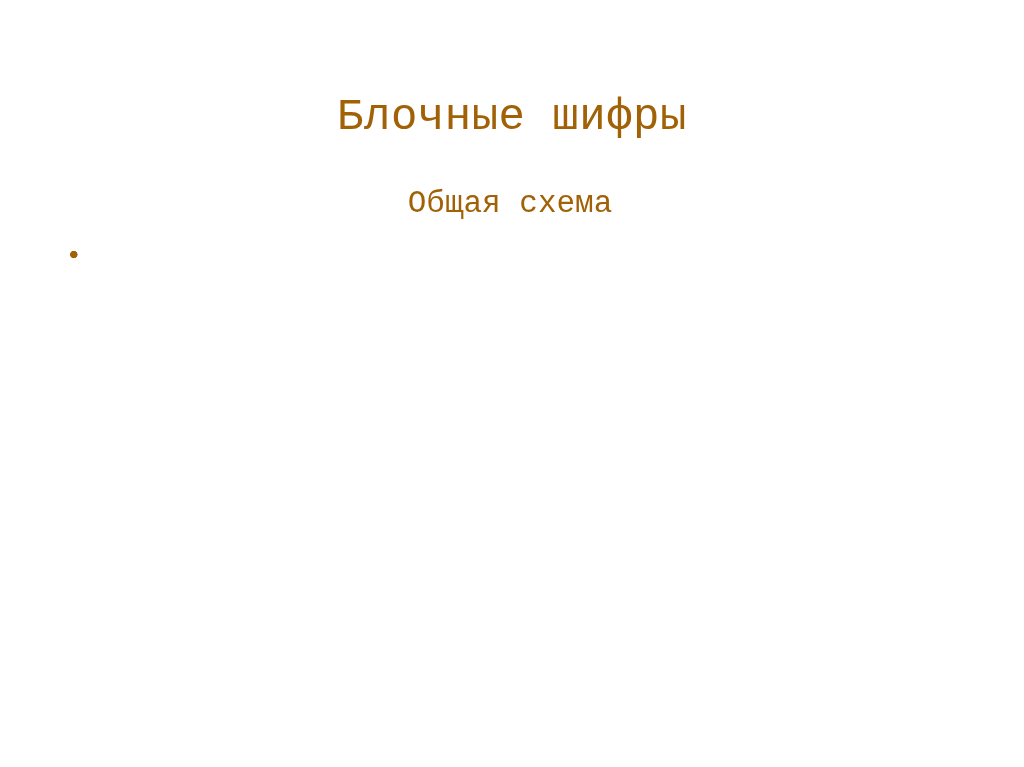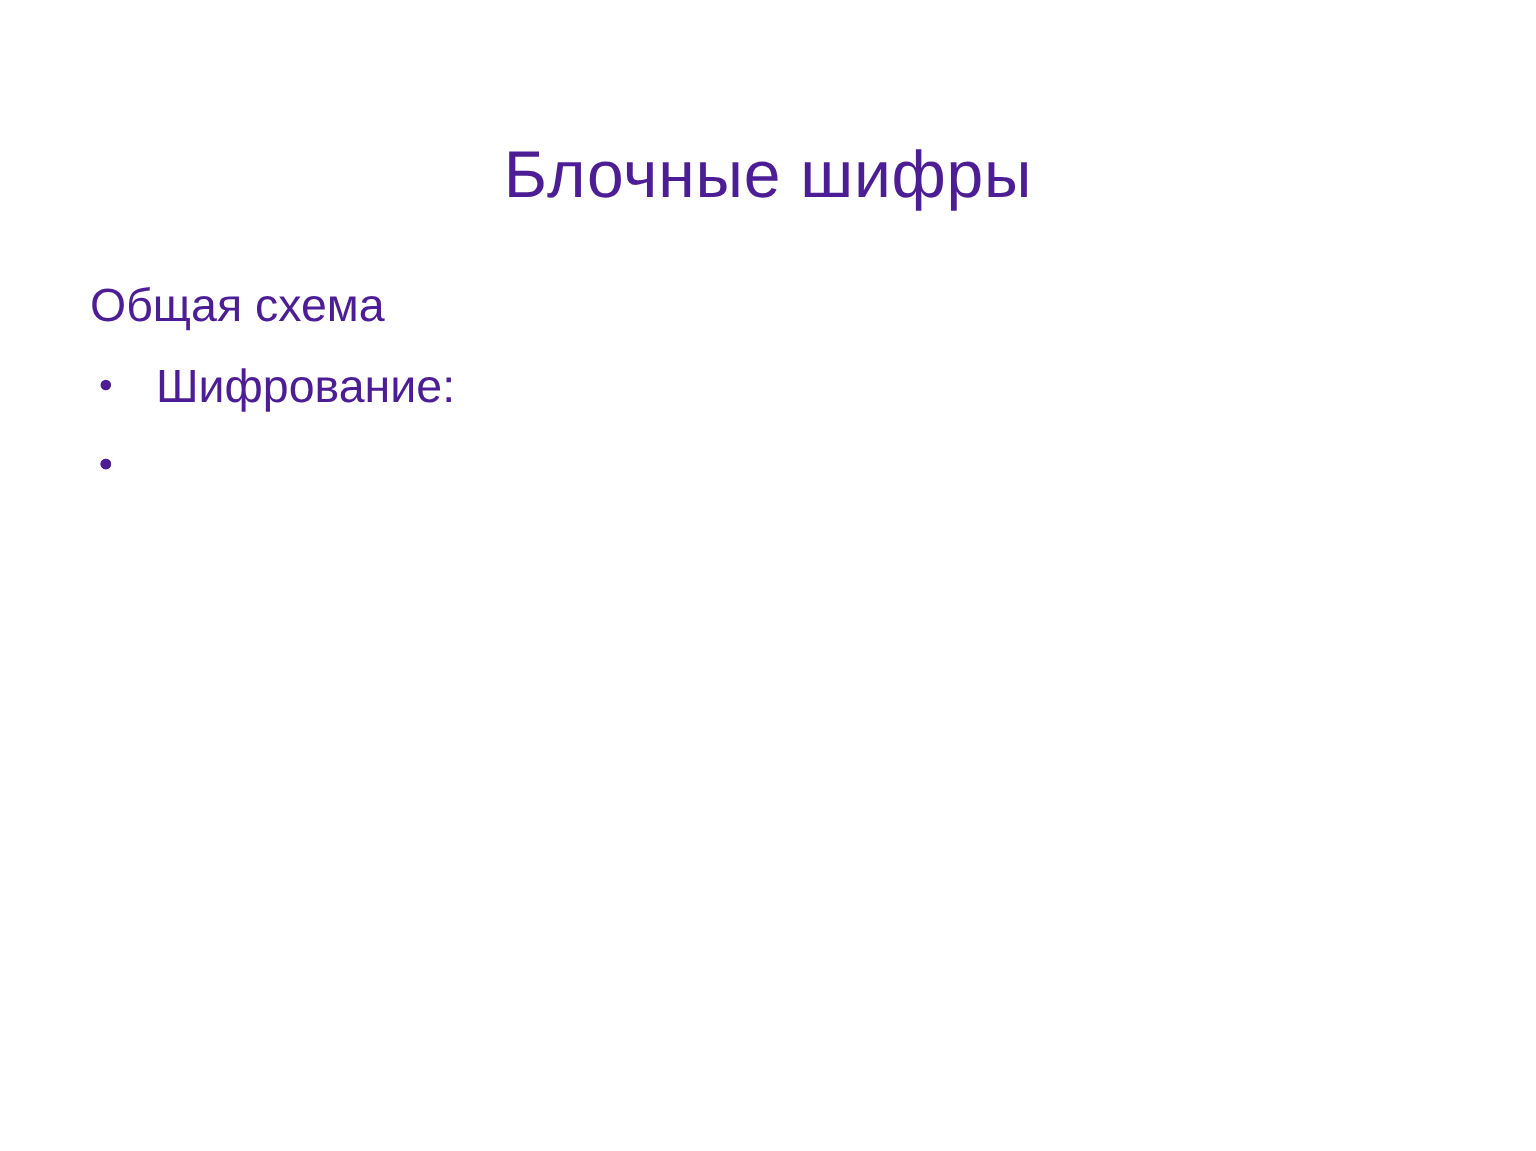--- a/index.html
+++ b/index.html
@@ -5,22 +5,22 @@
   html, body {
     margin: 0;
     padding: 0;
     background: #ffffff;
   }
   .slide {
     position: relative;
     width: 1024px;
     height: 767px;
     background: #ffffff;
-    font-family: Liberation Sans, sans-serif;
-    color: #4c1d95;
+    font-family: Liberation Mono, monospace;
+    color: #a16207;
     overflow: hidden;
   }
   .slide-title {
     position: absolute;
     top: 64px;
     left: 0;
     width: 1024px;
     text-align: center;
     font-size: 44px;
     line-height: 1.1;
@@ -30,20 +30,21 @@
   .body-block {
     position: absolute;
     top: 185px;
     left: 60px;
     width: 900px;
   }
   .lead-line {
     font-size: 31px;
     line-height: 1.25;
     margin: 0 0 14px 0;
+    text-align: center;
   }
   .bullet-list {
     list-style: none;
     margin: 0;
     padding: 0;
   }
   .bullet-item {
     position: relative;
     font-size: 31px;
     line-height: 1.28;
@@ -65,21 +66,20 @@
 
   <h1 class="slide-title">Блочные шифры</h1>
 
   <div class="body-block">
 
     <p class="lead-line">Общая схема</p>
 
     <ul class="bullet-list">
       <li class="bullet-item">
         <span class="bullet-dot">•</span>
-        <span>Шифрование:</span>
       </li>
       <li class="bullet-item">
         <span class="bullet-dot">•</span>
       </li>
       <li class="bullet-item">
         <span class="bullet-dot">•</span>
       </li>
     </ul>
 
   </div>

